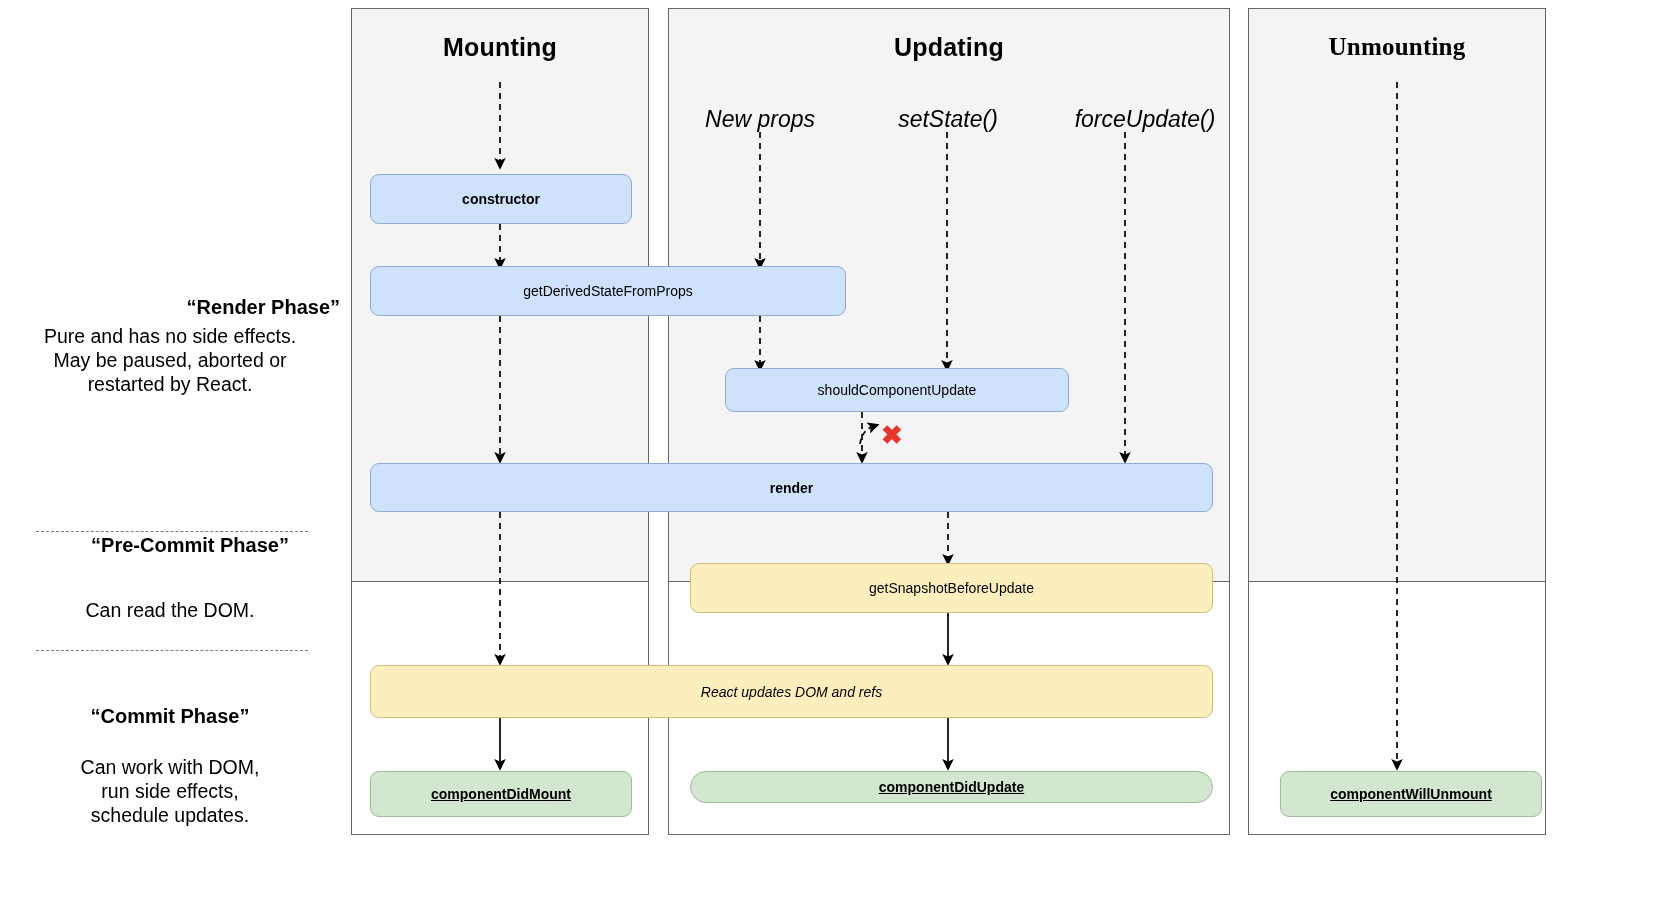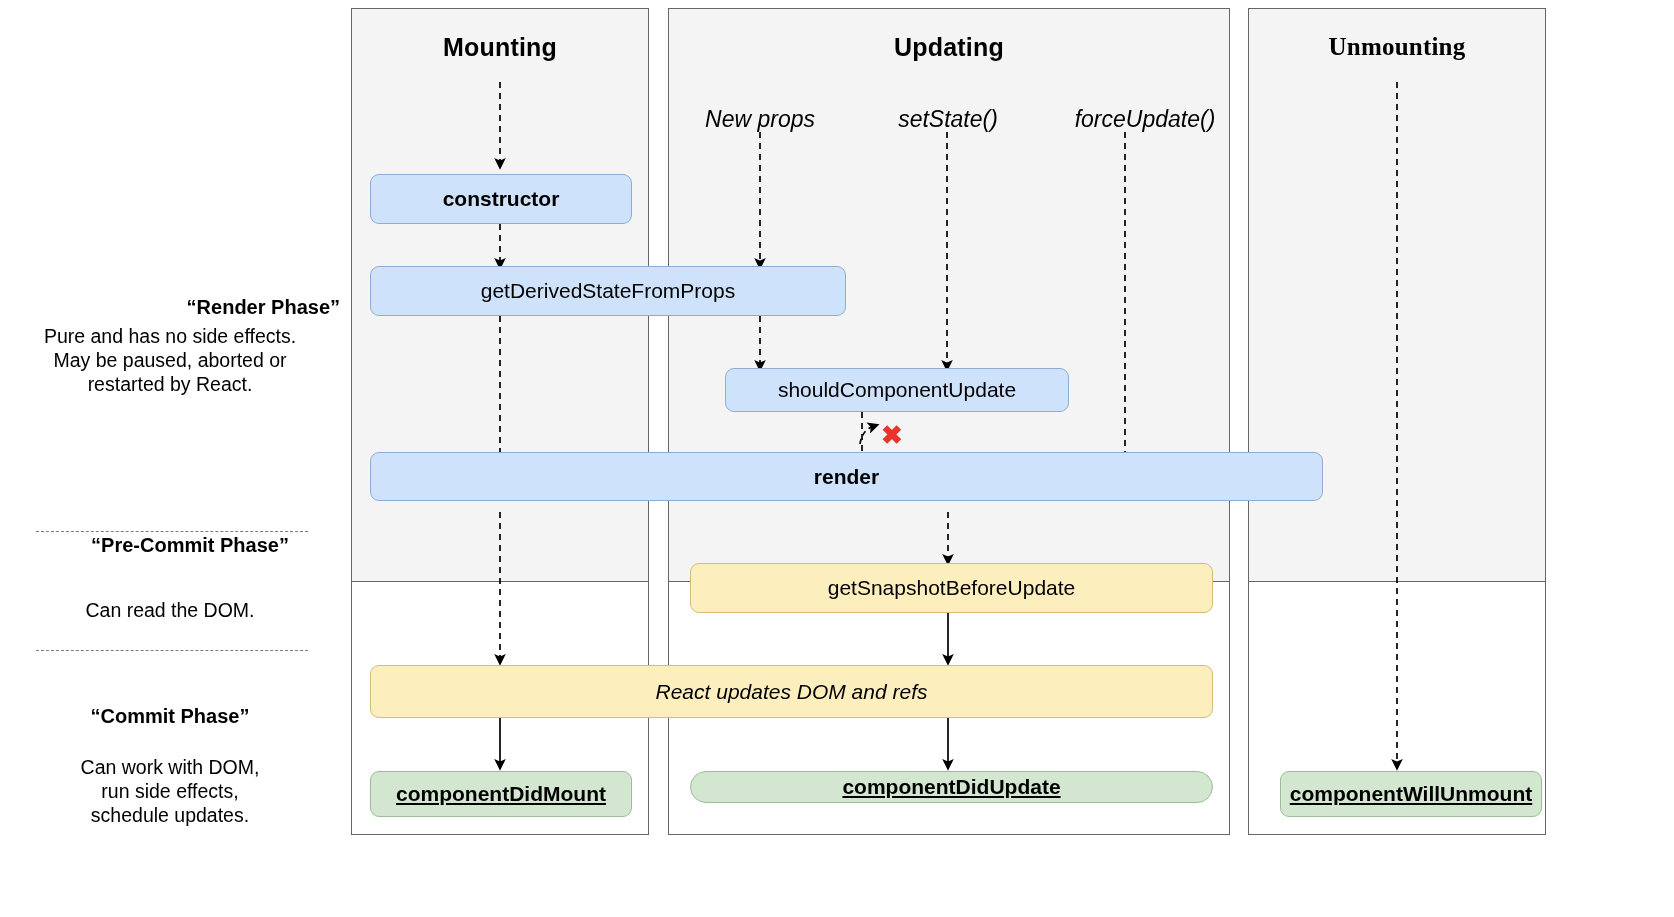--- a/index.html
+++ b/index.html
@@ -65,21 +65,21 @@
   }
   
   .lbox {
     position: absolute;
     box-sizing: border-box;
     border-radius: 9px;
     display: flex;
     align-items: center;
     justify-content: center;
     text-align: center;
-    font-size: 21px;
+    font-size: 14px;
     white-space: nowrap;
   }
   .lbox.blue  { background: #cfe2fb; border: 1.3px solid #8fadd2; }
   .lbox.amber { background: #fdeebd; border: 1.3px solid #d6bc7a; }
   .lbox.green { background: #d3e6d0; border: 1.3px solid #9cbf97; text-decoration: underline; }
   .lbox.bold  { font-weight: bold; }
   .lbox.italic{ font-style: italic; }
 
   
   .trigger {
@@ -182,21 +182,21 @@
   </svg>
 
   <div class="redx" style="left:881px; top:422px;">✖</div>
 
   <div class="lbox blue bold" style="left:370px; top:174px; width:262px; height:50px;">constructor</div>
 
   <div class="lbox blue" style="left:370px; top:266px; width:476px; height:50px;">getDerivedStateFromProps</div>
 
   <div class="lbox blue" style="left:725px; top:368px; width:344px; height:44px;">shouldComponentUpdate</div>
 
-  <div class="lbox blue bold" style="left:370px; top:452px; width:953px; height:49px;">render</div>
+  <div class="lbox blue bold" style="left:370px; top:463px; width:843px; height:49px;">render</div>
 
   <div class="lbox amber italic" style="left:370px; top:665px; width:843px; height:53px;">React updates DOM and refs</div>
 
   <div class="lbox amber" style="left:690px; top:563px; width:523px; height:50px;">getSnapshotBeforeUpdate</div>
 
   <div class="lbox green bold" style="left:370px; top:771px; width:262px; height:46px;">componentDidMount</div>
 
   <div class="lbox green bold" style="left:690px; top:771px; width:523px; height:32px;border-radius:21px;">componentDidUpdate</div>
 
   <div class="lbox green bold" style="left:1280px; top:771px; width:262px; height:46px;">componentWillUnmount</div>

